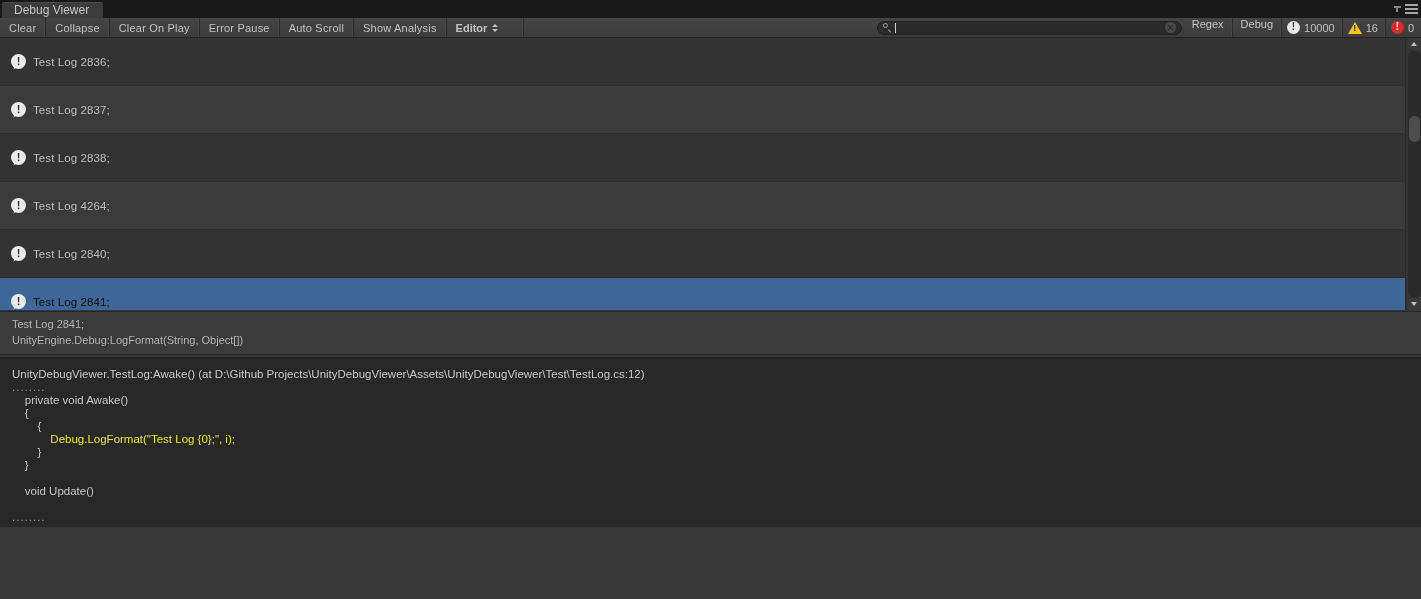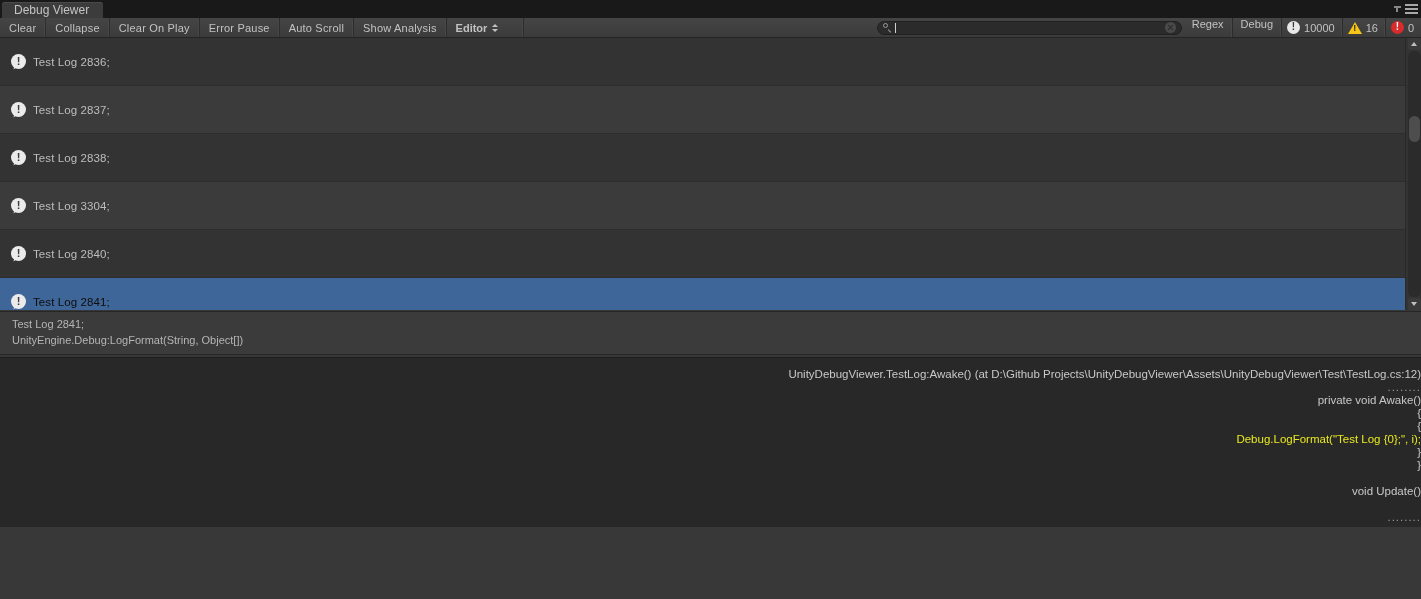--- a/index.html
+++ b/index.html
@@ -441,21 +441,20 @@
     box-sizing: border-box;
     padding: 10px 0 0 12px;
     overflow: hidden;
   }
   .code-line {
     font-size: 11.5px;
     line-height: 13px;
     color: #c8c8c8;
     white-space: pre;
     height: 13px;
-    text-align: right;
   }
   .code-line.spacer { color: transparent; }
   .code-line.dots {
     color: #9a9a9a;
     letter-spacing: 1px;
   }
   .code-line.highlight { color: #e8e81f; }
 
   .bottomfill {
     position: absolute;
@@ -565,21 +564,21 @@
           <span class="bang">!</span>
       </span>
       <span class="msg">Test Log 2838;</span>
     </div>
     <div class="logrow even">
       <span class="bubble">
         <span class="circle"></span>
           <span class="tail"></span>
           <span class="bang">!</span>
       </span>
-      <span class="msg">Test Log 3304;</span>
+      <span class="msg">Test Log 4264;</span>
     </div>
     <div class="logrow odd">
       <span class="bubble">
         <span class="circle"></span>
           <span class="tail"></span>
           <span class="bang">!</span>
       </span>
       <span class="msg">Test Log 2840;</span>
     </div>
     <div class="logrow selected">

